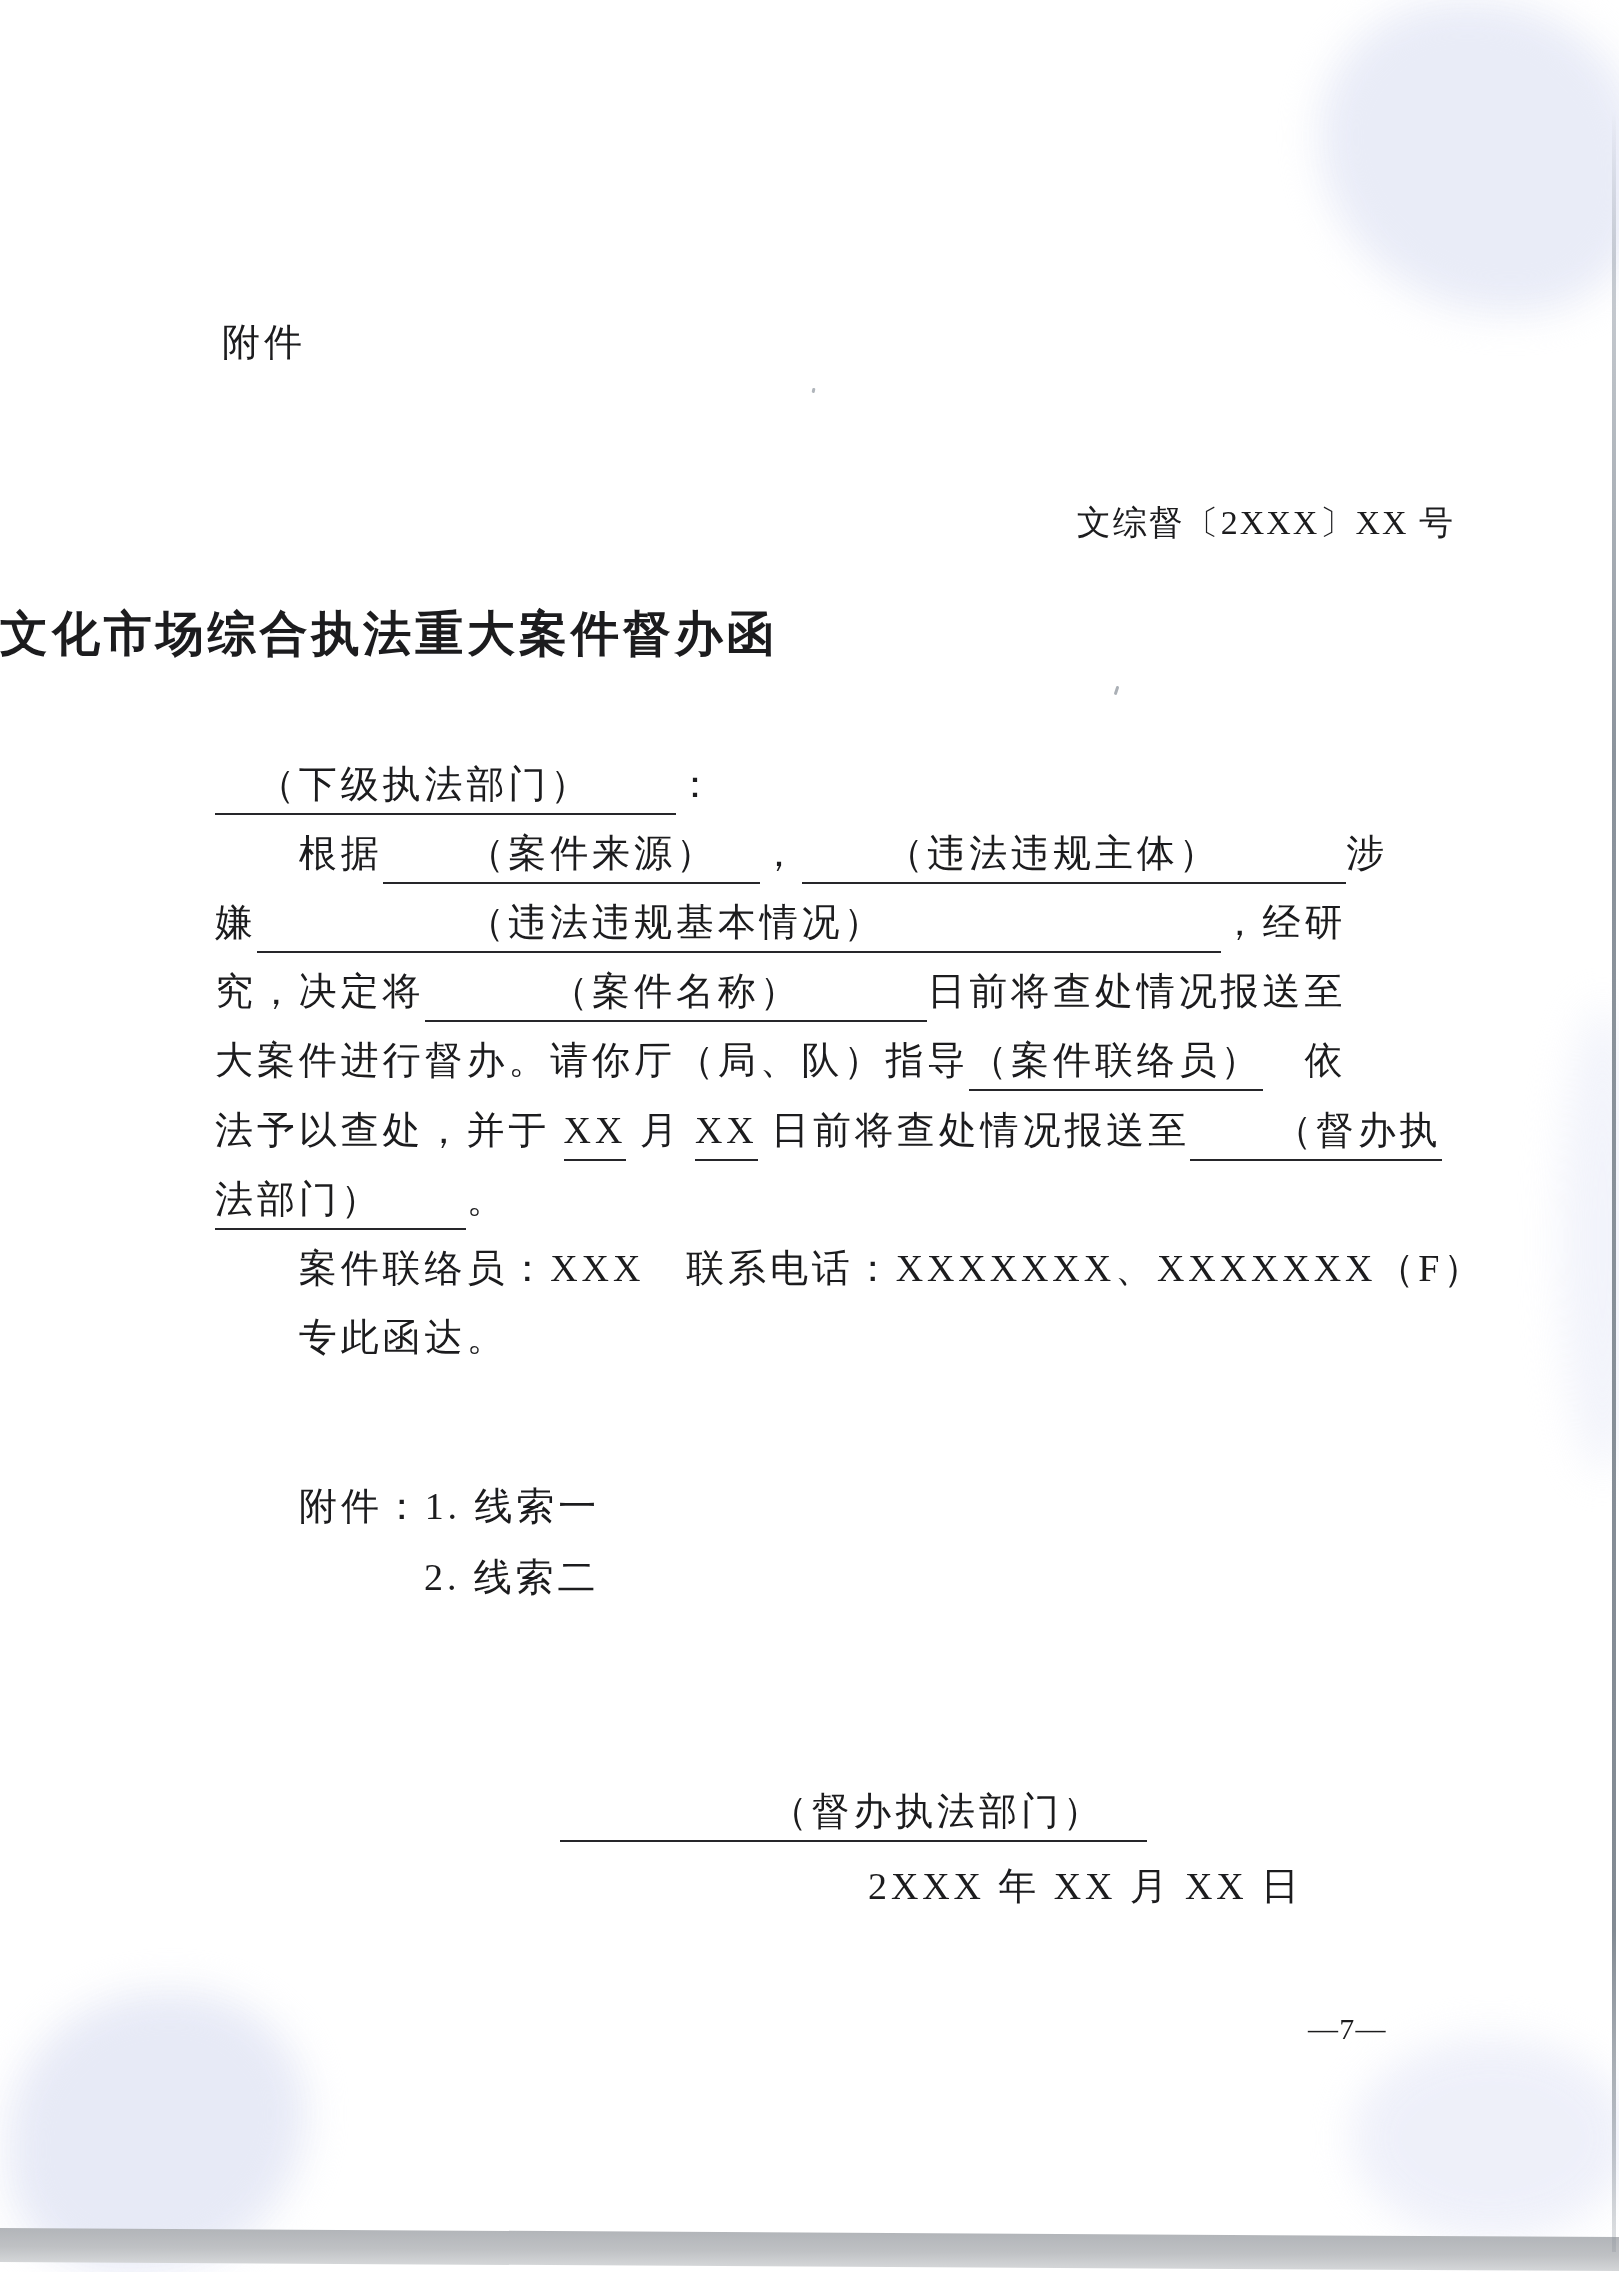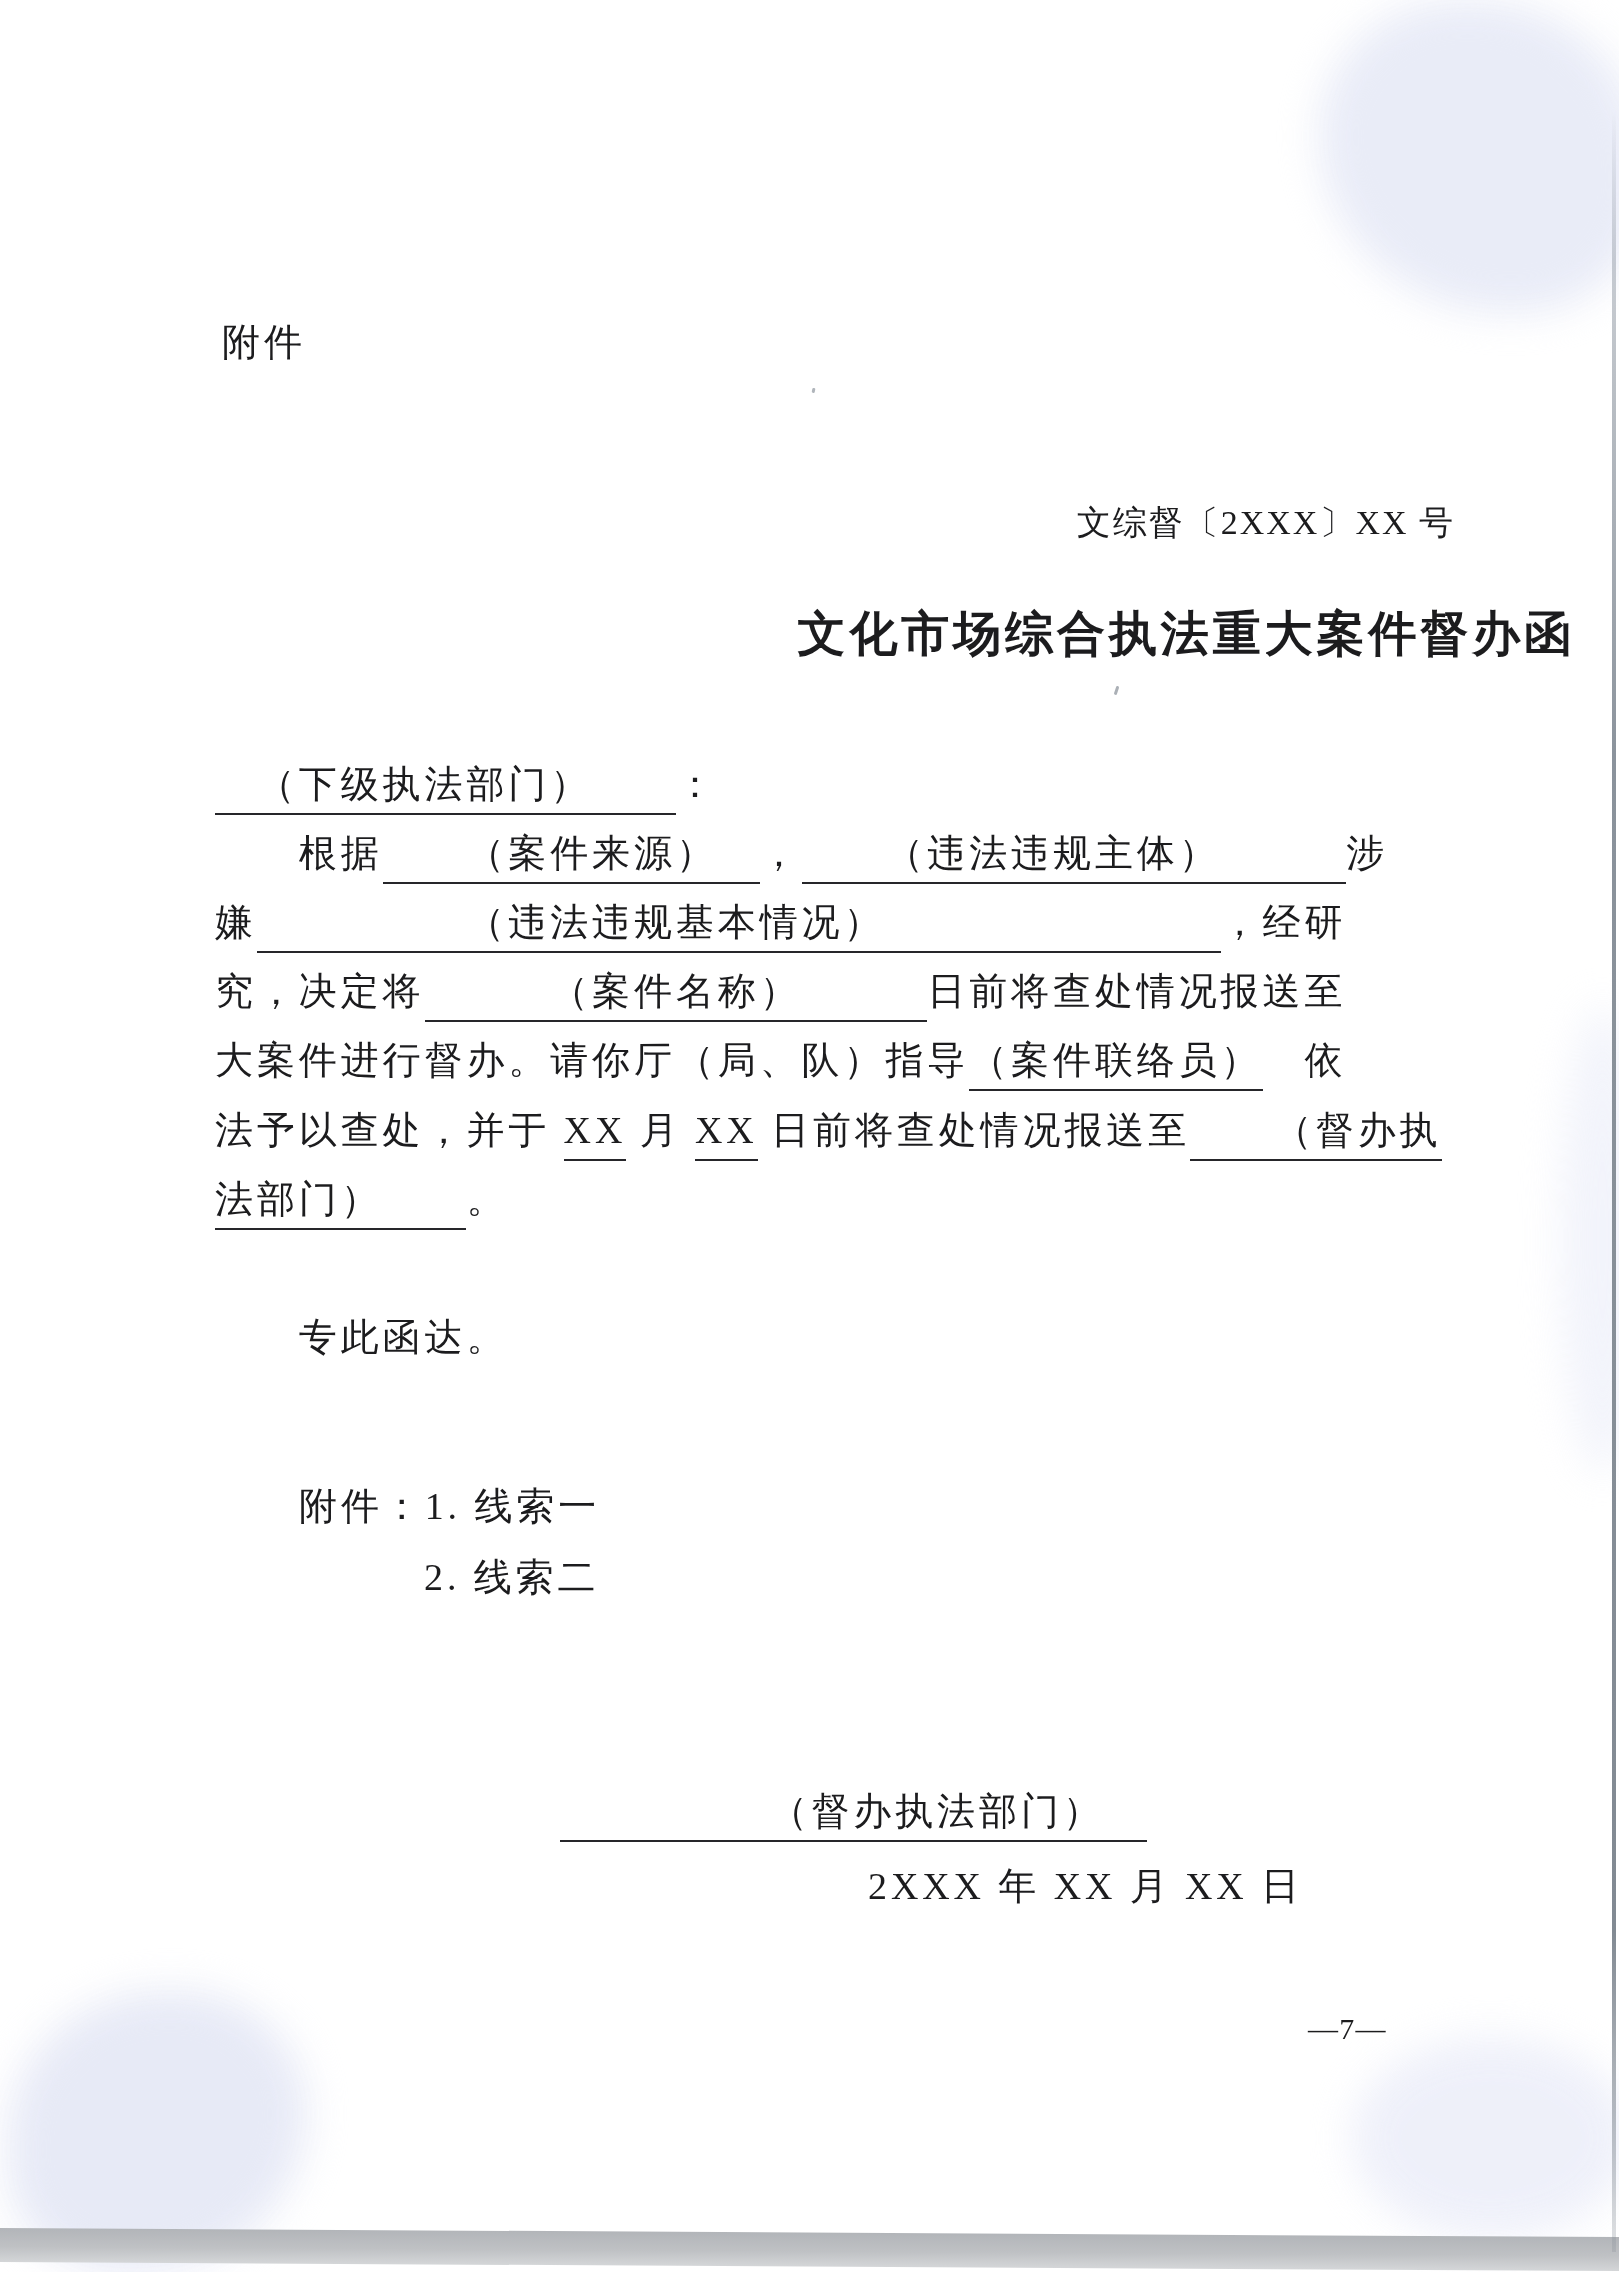--- a/index.html
+++ b/index.html
@@ -27,21 +27,21 @@
     position:absolute;left:1612px;top:111px;width:3.9px;height:2141px;
     background:linear-gradient(180deg,rgba(150,158,168,0) 0%,rgba(150,158,168,.5) 7%,#8b939c 30%,#828a93 85%,rgba(131,139,148,.25) 100%);
   }
   .speck{position:absolute;background:#8f969e;border-radius:1.3px;}
   .speck-1{left:812px;top:388px;width:3.3px;height:5.2px;transform:rotate(12deg);opacity:.7;}
   .speck-2{left:1115px;top:686px;width:3.3px;height:9.1px;transform:rotate(18deg);opacity:.75;}
   
   .attach-label{position:absolute;left:222px;top:317px;font-size:38px;letter-spacing:3.9px;}
   .doc-number{position:absolute;right:204px;top:500px;font-size:34px;letter-spacing:2px;white-space:nowrap;}
   .doc-title{
-    position:absolute;left:8px;top:602px;width:1568px;text-align:right;
+    position:absolute;left:0;top:602px;width:1568px;text-align:left;
     font-family:"Liberation Sans","DejaVu Sans",sans-serif;
     font-weight:bold;font-size:48px;letter-spacing:3.9px;white-space:nowrap;
   }
   .body-line{
     position:absolute;left:215px;width:1240px;height:47px;
     font-size:38px;letter-spacing:3.9px;white-space:nowrap;
   }
   .u{border-bottom:2.6px solid #26262a;padding-bottom:7.8px;}
   .attach-line{position:absolute;font-size:38px;letter-spacing:3.9px;white-space:nowrap;}
   .attach-1{left:299px;top:1481px;}
@@ -89,20 +89,23 @@
   </div>
 
   <div class="body-line" style="top:1105px">
     <span>法予以查处，并于 </span><span class="u">XX</span><span> 月 </span><span class="u">XX</span><span> 日前将查处情况报送至</span><span class="u">　　（督办执</span>
   </div>
 
   <div class="body-line" style="top:1174px">
     <span class="u">法部门）　　</span><span>。</span>
   </div>
 
+  <div class="body-line" style="top:1243px">
+    <span>　　案件联络员：XXX　联系电话：XXXXXXX、XXXXXXX（F）</span>
+  </div>
 
   <div class="body-line" style="top:1312px">
     <span>　　专此函达。</span>
   </div>
 
   <div class="attach-line attach-1">附件：1. 线索一</div>
   <div class="attach-line attach-2">2. 线索二</div>
 
   <div class="sig-dept">
     <span class="u">　　　　　（督办执法部门）　</span>

